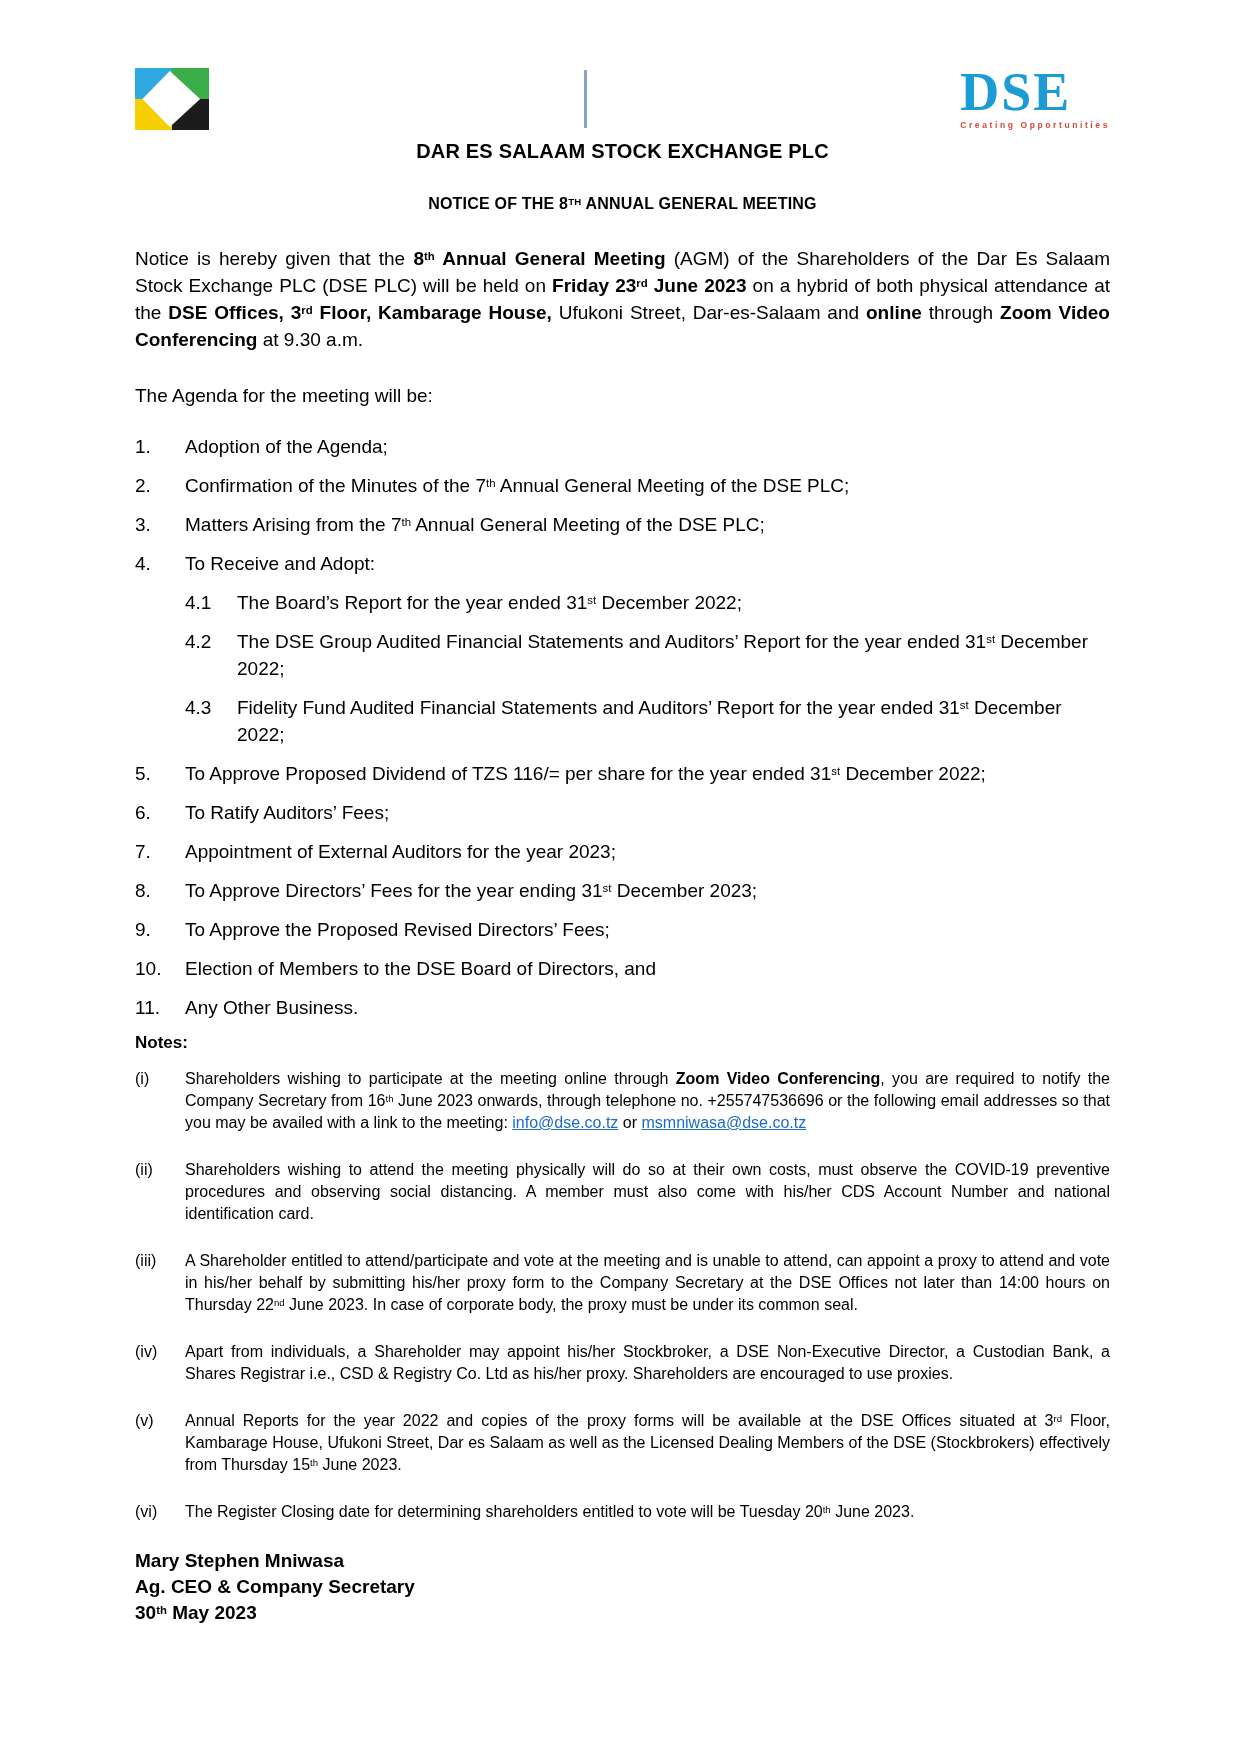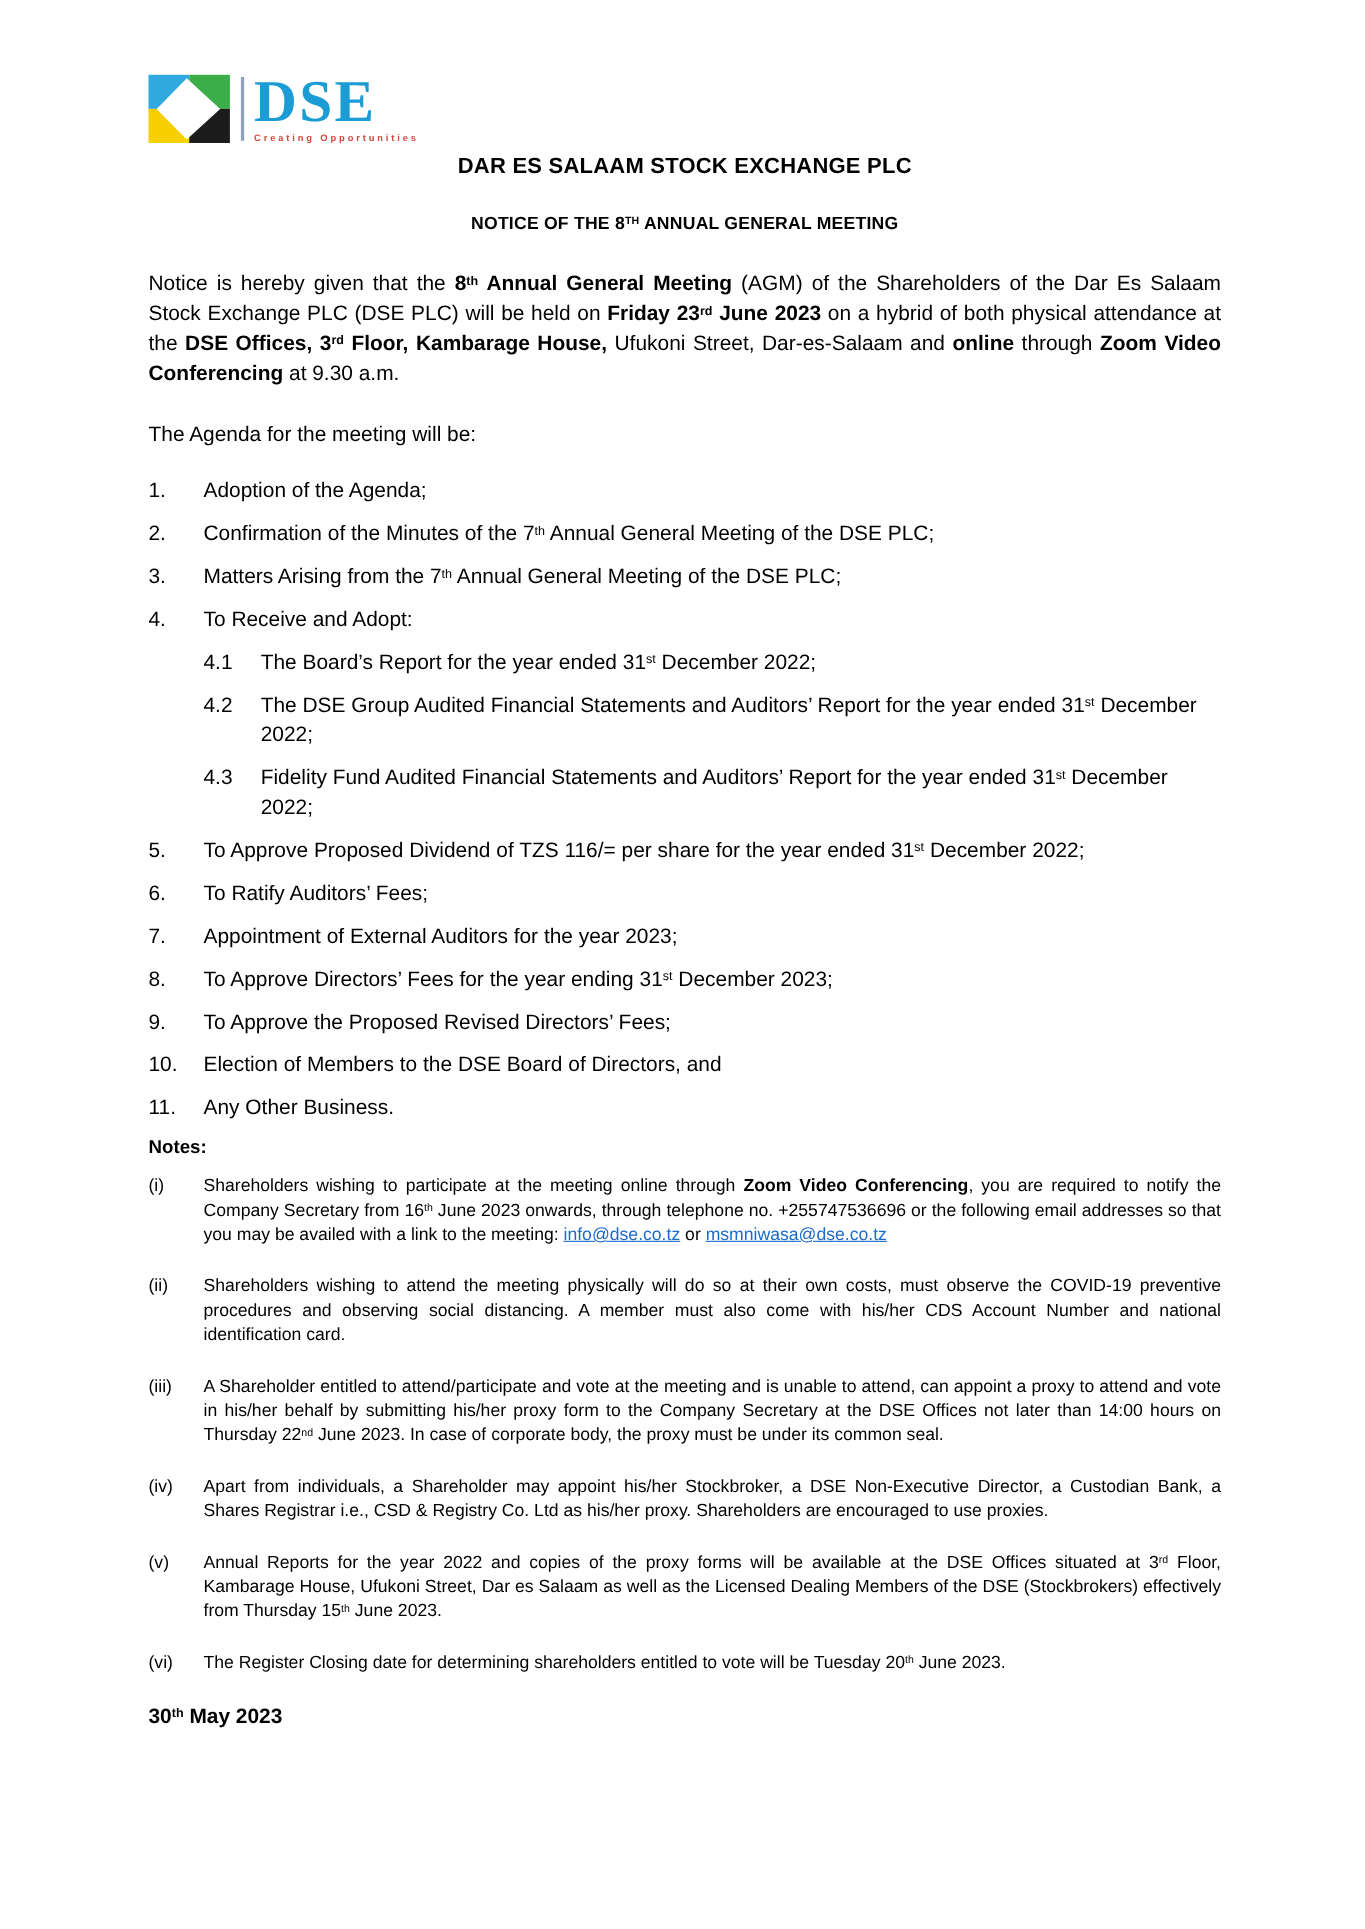--- a/index.html
+++ b/index.html
@@ -10,21 +10,21 @@
     color: #000000;
   }
   .page {
     width: 1241px; height: 1754px;
     padding: 68px 131px 0 135px;
     background: #ffffff;
     overflow: hidden;
   }
   
   .logo-row {
-    display: flex; justify-content: flex-start; align-items: center;
+    display: flex; justify-content: space-between; align-items: center;
     margin-bottom: 10px;
   }
   .logo-mark { position: relative; width: 74px; height: 62px; flex: 0 0 74px; }
   .q { position: absolute; width: 50%; height: 50%; }
   .q-tl { top: 0; left: 0; }
   .q-tr { top: 0; right: 0; }
   .q-bl { bottom: 0; left: 0; }
   .q-br { bottom: 0; right: 0; }
   .diamond {
     position: absolute; inset: 0; background: #ffffff;
@@ -184,16 +184,18 @@
       <span class="num">(v)</span>
       <span class="content"><span>Annual Reports for the year 2022 and copies of the proxy forms will be available at the DSE Offices situated at 3</span><span class="sup">rd</span><span> Floor, Kambarage House, Ufukoni Street, Dar es Salaam as well as the Licensed Dealing Members of the DSE (Stockbrokers) effectively from Thursday 15</span><span class="sup">th</span><span> June 2023.</span></span>
     </div>
     <div class="note">
       <span class="num">(vi)</span>
       <span class="content"><span>The Register Closing date for determining shareholders entitled to vote will be Tuesday 20</span><span class="sup">th</span><span> June 2023.</span></span>
     </div>
   </div>
 
   <div class="signature">
+    <div>Mary Stephen Mniwasa</div>
+    <div>Ag. CEO &amp; Company Secretary</div>
     <div><span>30</span><span class="sup">th</span><span> May 2023</span></div>
   </div>
 
 </div>
 
 </body></html>

